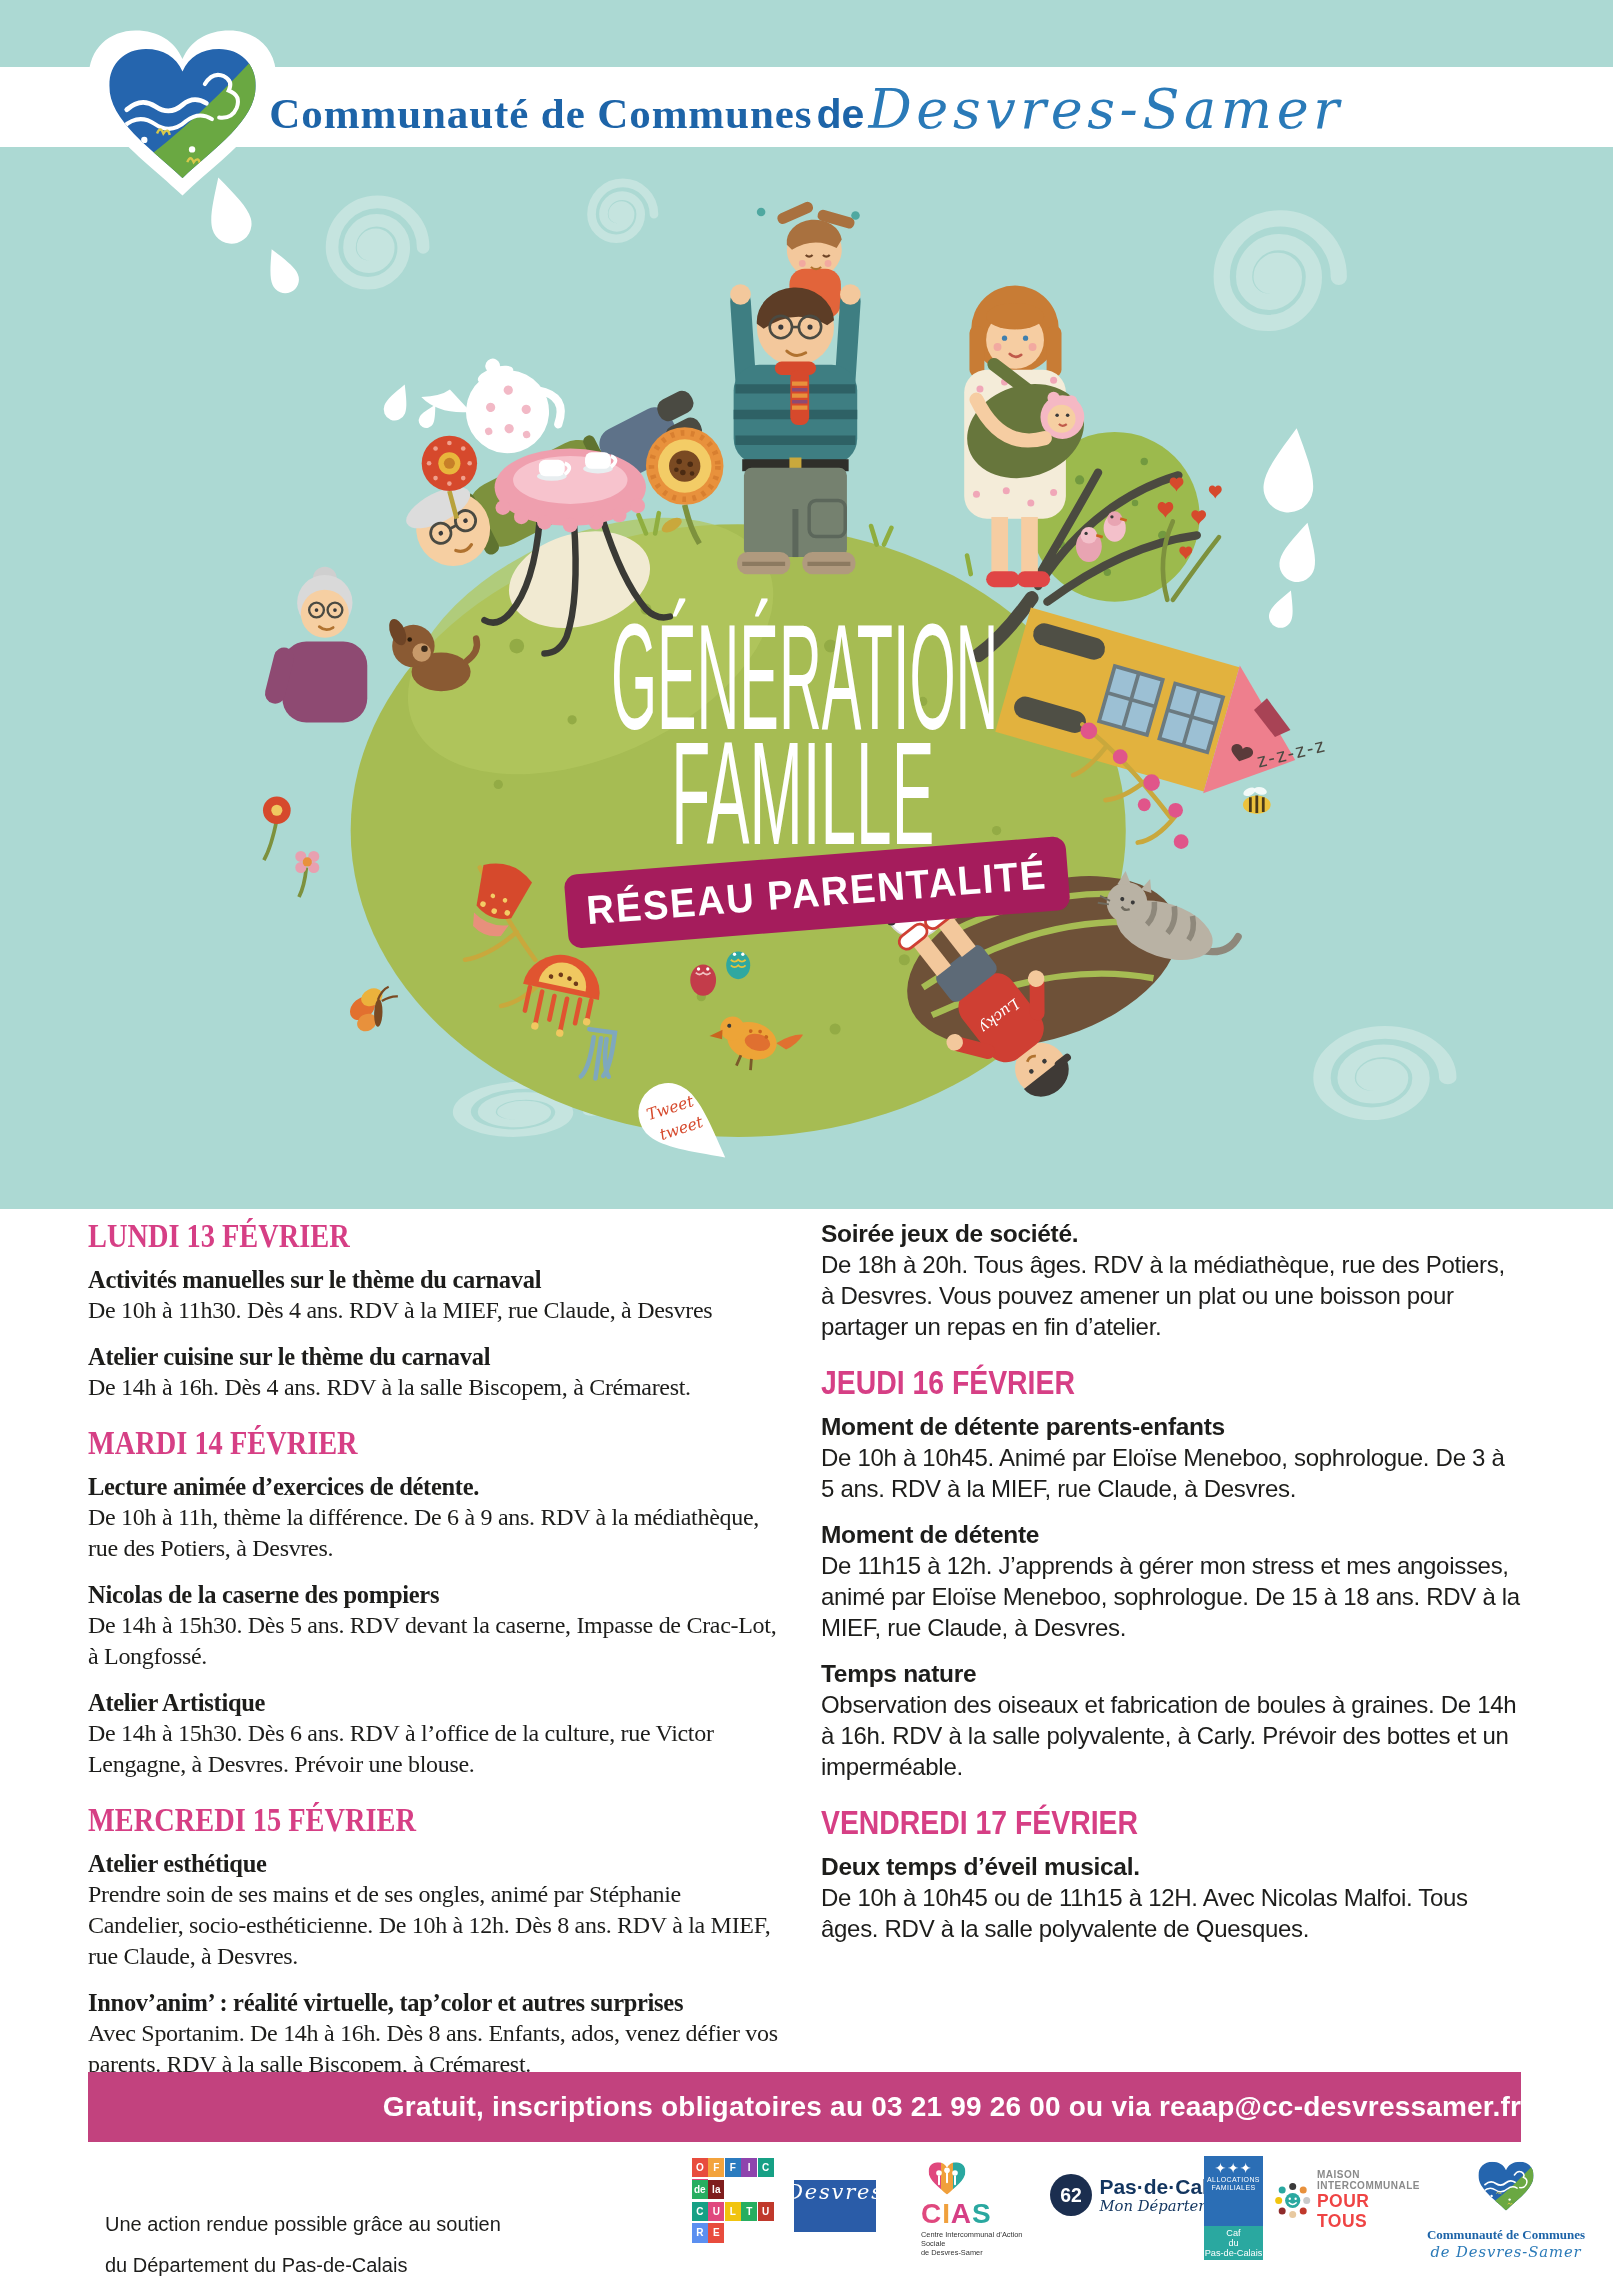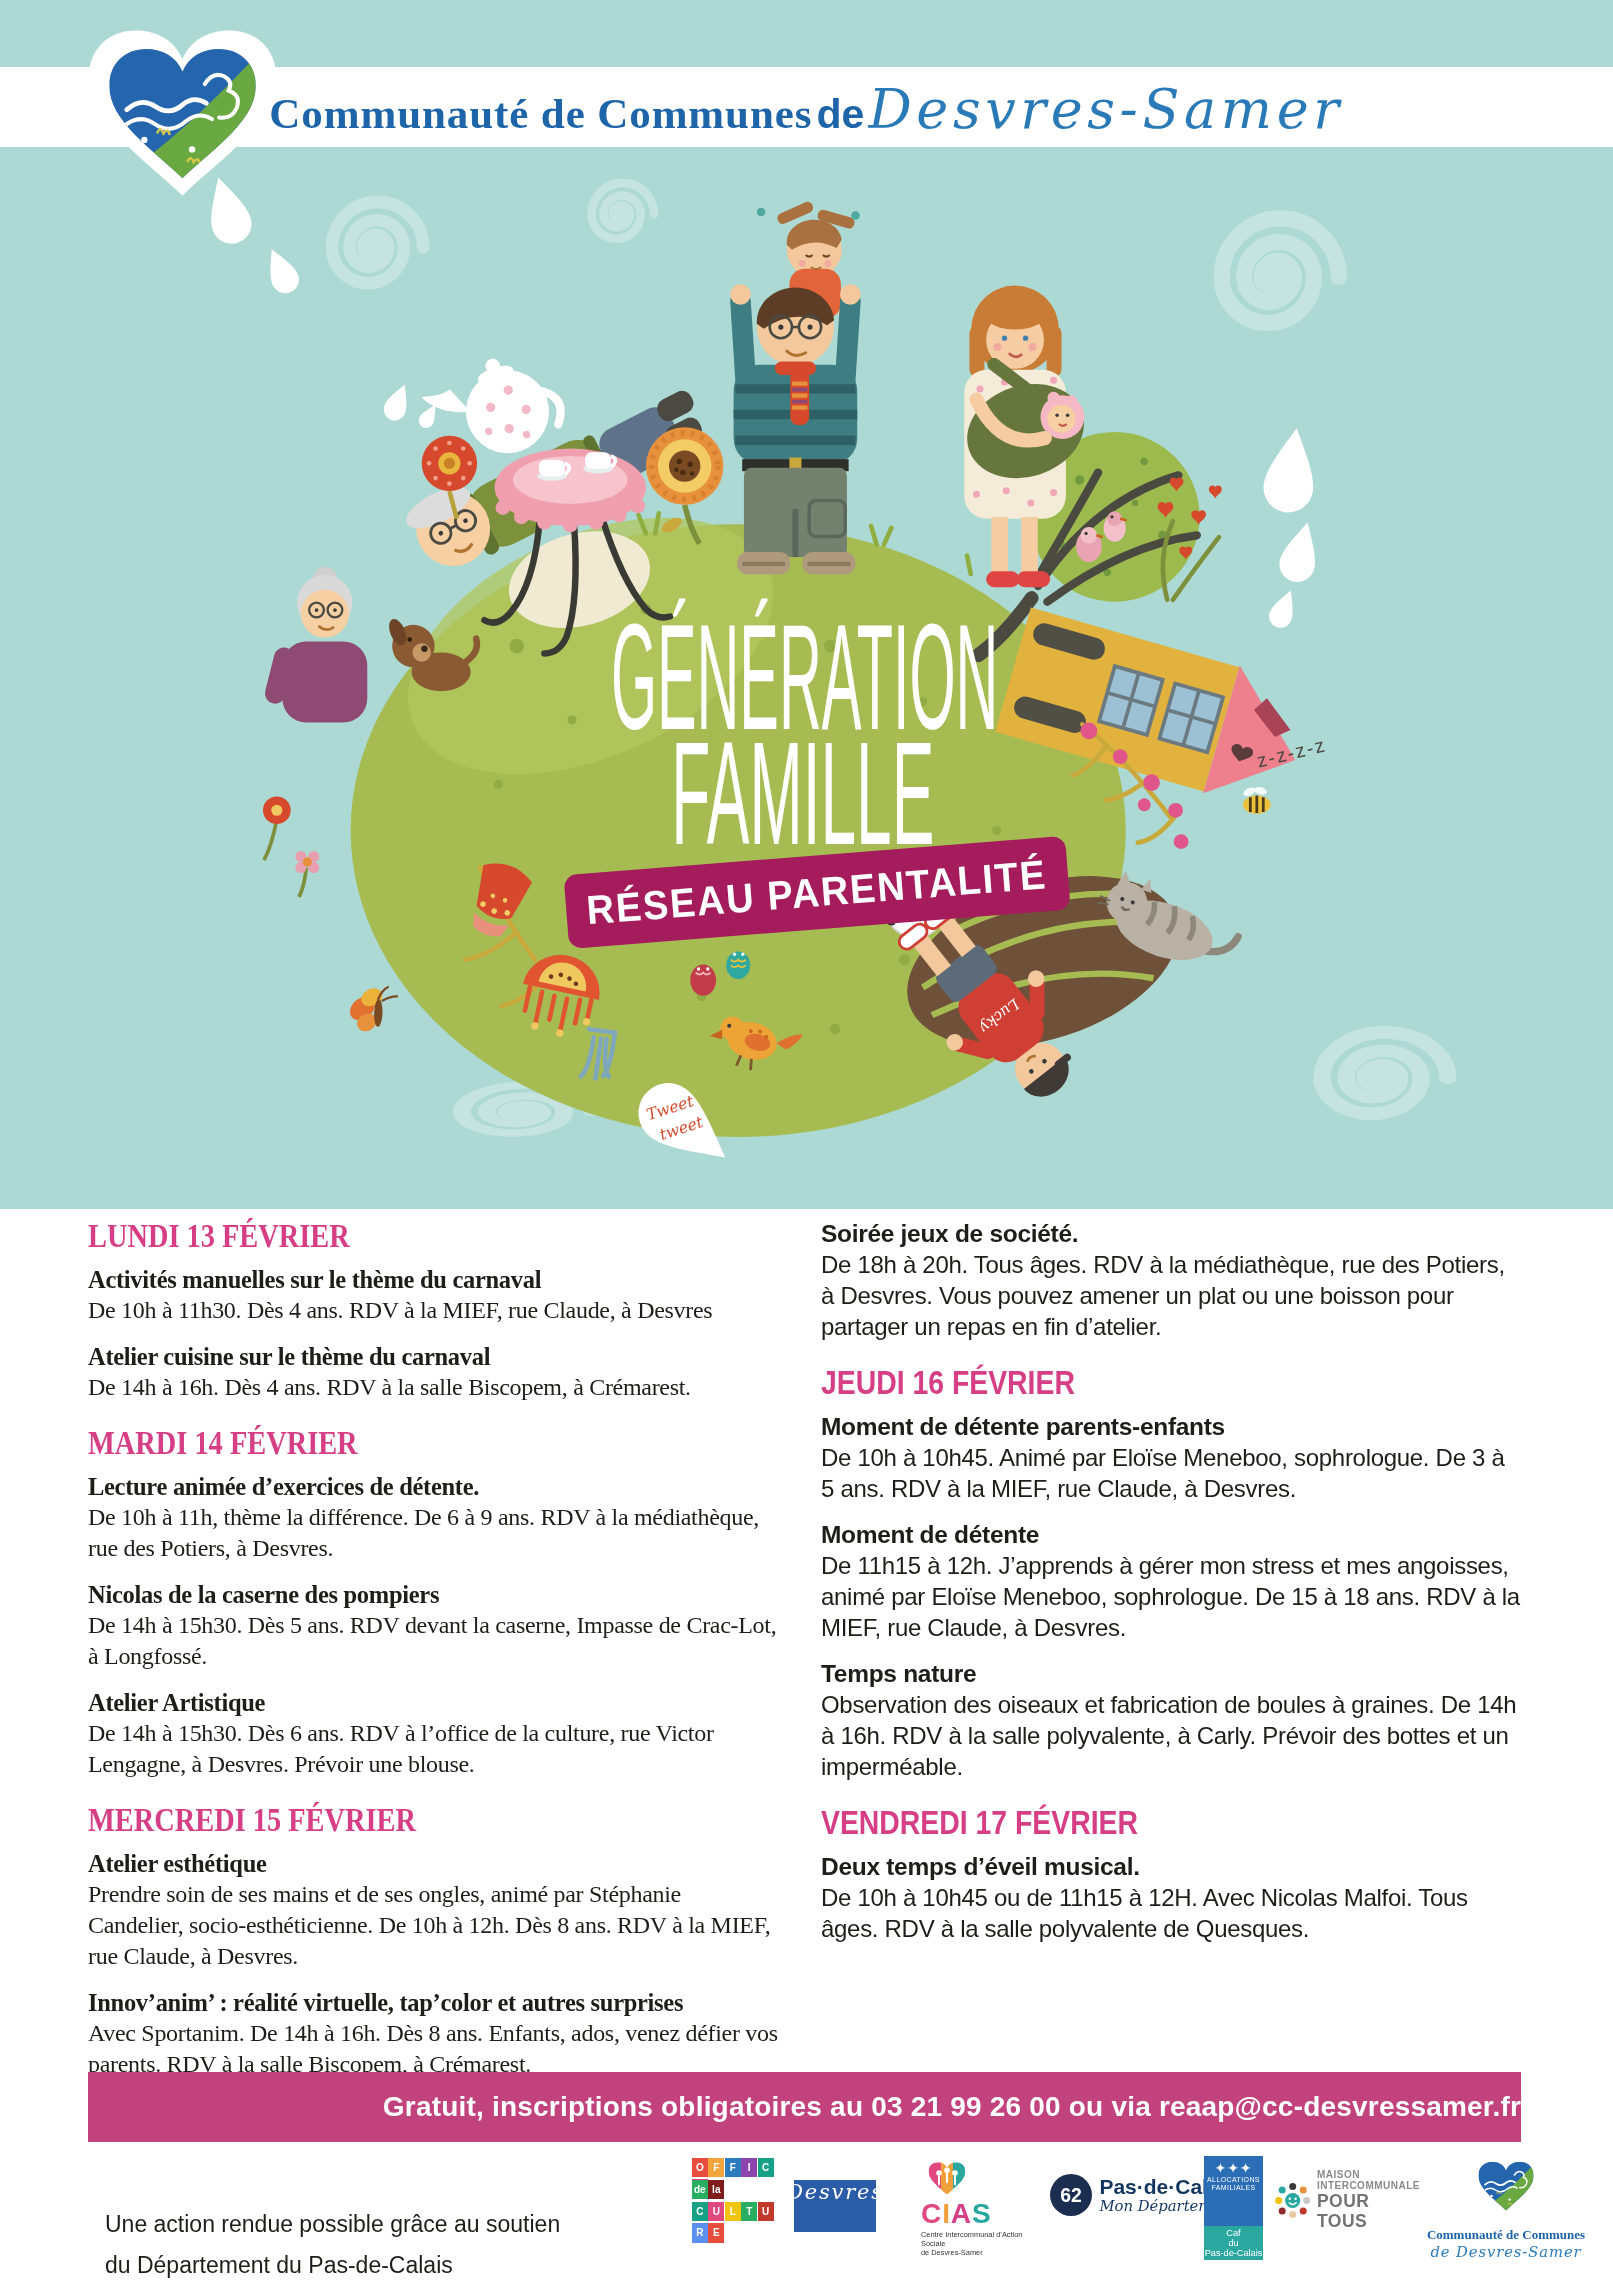--- a/index.html
+++ b/index.html
@@ -23,21 +23,21 @@
       transform:scaleX(.86);transform-origin:0 50%;}
   .col > :first-child{margin-top:0;}
   .event{margin:0 0 14.8px;}
   .event-title{font-size:24.5px;font-weight:700;line-height:31px;letter-spacing:-0.3px;}
   .event-desc{font-size:24px;line-height:31px;letter-spacing:-0.3px;}
   
   .banner{position:absolute;left:88px;top:2072px;width:1433px;height:70px;background:#c2427e;
       display:flex;align-items:center;justify-content:flex-end;}
   .banner-text{color:#fff;font-weight:700;font-size:28px;letter-spacing:0.2px;}
   
-  .credit{position:absolute;left:105px;top:2204px;font-size:23px;line-height:41px;color:#1d1d1b;}
+  .credit{position:absolute;left:105px;top:2204px;font-size:20px;line-height:41px;color:#1d1d1b;}
   .logo{position:absolute;}
   .logo-office{left:692px;top:2158px;width:85px;}
   .tile-row{height:22px;}
   .tile{display:inline-block;min-width:12px;padding:0 1.8px;height:19.4px;line-height:19.4px;color:#fff;
       font-size:10px;font-weight:700;text-align:center;margin:0 0.9px 1.8px 0;}
   .logo-desvres{left:794px;top:2180px;width:82px;height:52px;background:#2a5ca8;display:flex;
       align-items:flex-start;justify-content:center;}
   .logo-desvres span{color:#fff;font-family:"DejaVu Serif",serif;font-style:italic;font-size:21px;letter-spacing:1.8px;}
   .logo-cias{left:921px;top:2154px;width:109px;}
   .cias-word{font-size:28px;font-weight:700;letter-spacing:0.9px;line-height:28px;}
@@ -50,21 +50,21 @@
   .pdc-line1{font-size:21px;font-weight:700;color:#12355f;line-height:22px;white-space:nowrap;}
   .pdc-line2{font-size:14.8px;font-style:italic;font-family:"DejaVu Serif",serif;color:#12355f;line-height:16.6px;}
   .logo-caf{left:1204px;top:2156px;width:59px;text-align:center;}
   .caf-top{background:#2b6eb5;color:#fff;height:66px;padding-top:3.7px;}
   .caf-top .pictos{font-size:14px;letter-spacing:0.9px;}
   .caf-top .caf-line{font-size:7px;line-height:8.3px;letter-spacing:0.4px;}
   .caf-bottom{background:#2aa8a0;color:#fff;font-size:9.2px;line-height:10px;padding:2px 0;}
   .logo-mipt{left:1274px;top:2169px;width:146px;display:flex;align-items:center;}
   .mipt-text{margin-left:5.5px;}
   .mipt-grey{font-size:10px;font-weight:700;color:#8a8a8a;line-height:11px;letter-spacing:0.5px;}
-  .mipt-red{font-size:17.5px;font-weight:700;color:#737373;line-height:20px;letter-spacing:0.5px;}
+  .mipt-red{font-size:17.5px;font-weight:700;color:#ef4444;line-height:20px;letter-spacing:0.5px;}
   .logo-cc{left:1423px;top:2149px;width:166px;text-align:center;}
   .cc-line1{font-family:"Liberation Serif",serif;font-weight:700;font-size:13px;color:#1d64a8;line-height:14.8px;}
   .cc-line2{font-family:"DejaVu Serif",serif;font-style:italic;font-size:14.8px;color:#2a7ab8;line-height:18.5px;letter-spacing:0.9px;}
 </style>
 </head>
 <body>
 
 <svg width="0" height="0" style="position:absolute" aria-hidden="true">
   <defs>
     <path id="heart-shape" d="M0,78 C-40,40 -92,6 -92,-38 C-92,-66 -72,-84 -46,-84 C-24,-84 -8,-74 0,-56 C8,-74 24,-84 46,-84 C72,-84 92,-66 92,-38 C92,6 40,40 0,78 Z"></path>

